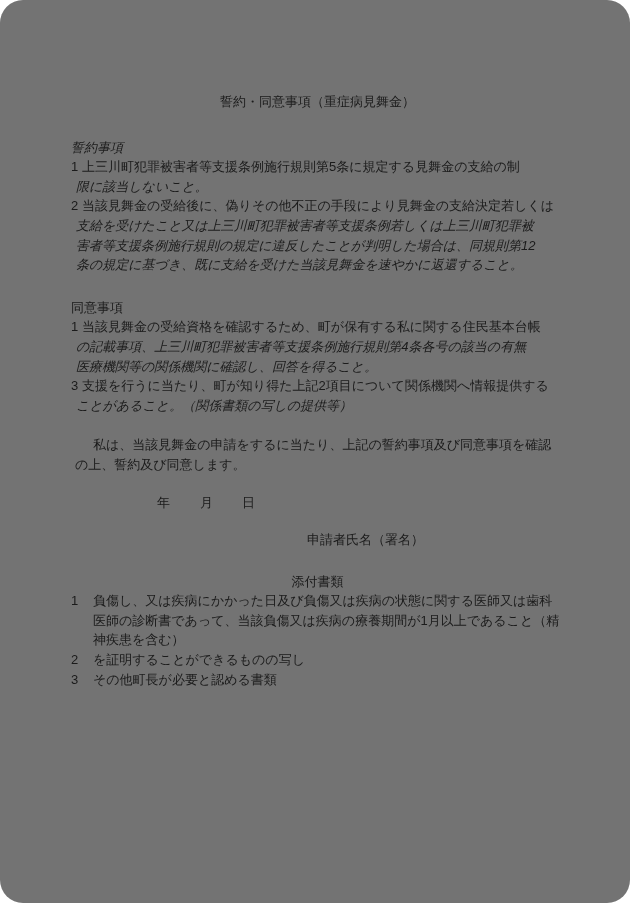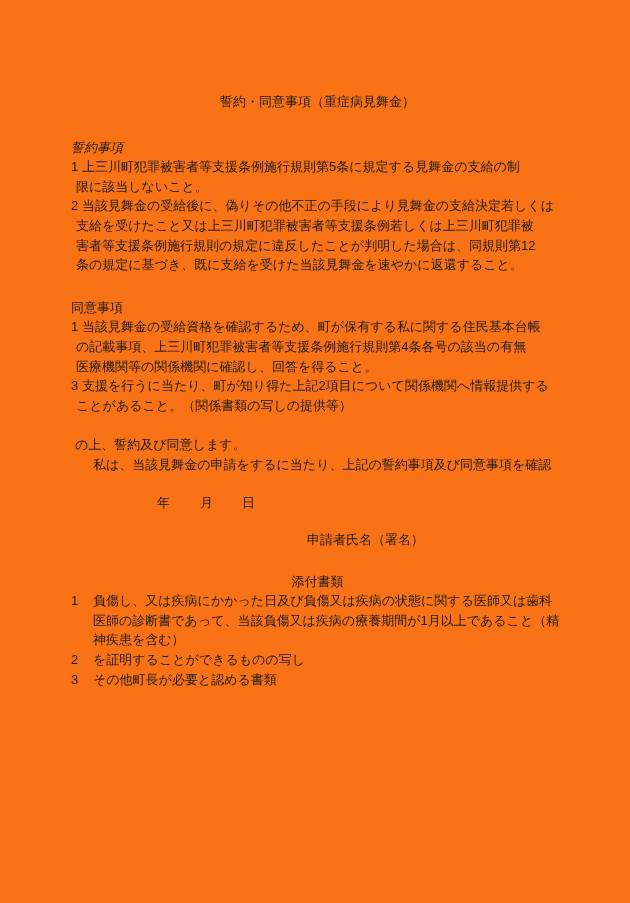--- a/index.html
+++ b/index.html
@@ -1,21 +1,22 @@
 <!DOCTYPE html>
 <html><head>
 <meta charset="utf-8">
 <style>
   html, body { margin:0; padding:0; background:#ffffff; }
   .page {
     position:relative;
     width:630px; height:903px;
-    background:#f97316;
+    background:#737373;
     overflow:hidden;
     font-family:"Liberation Sans","DejaVu Sans",sans-serif;
+    border-radius:23px;
   }
   .doc {
     position:absolute;
     left:71px; top:0;
     width:493px;
     font-size:13px;
     line-height:19.6px;
     color:#1b1b1b;
   }
   .title {
@@ -28,21 +29,21 @@
   .heading.consent     { margin-top:23px;font-family:Liberation Serif, serif; }
   .heading.attachments { margin-top:22px;text-align:center; }
 
   .line { white-space:nowrap; }
 
   
   .item-pc .num {
     display:inline-block;
     width:11px;
   }
-  .item-pc .cont { padding-left:5px; }
+  .item-pc .cont { padding-left:5px;font-style:italic; }
 
   
   .item-at .num {
     display:inline-block;
     width:22px;
   }
   .item-at .cont { padding-left:22px; }
 
   .declaration { margin-top:20px; }
   .declaration .l1 { padding-left:22px; }
@@ -94,22 +95,22 @@
     <div class="item-pc">
       <div class="line cont">医療機関等の関係機関に確認し、回答を得ること。</div>
     </div>
 
     <div class="item-pc">
       <div class="line"><span class="num">3</span><span>支援を行うに当たり、町が知り得た上記2項目について関係機関へ情報提供する</span></div>
       <div class="line cont">ことがあること。（関係書類の写しの提供等）</div>
     </div>
 
     <div class="declaration">
+      <div class="line l1">私は、当該見舞金の申請をするに当たり、上記の誓約事項及び同意事項を確認</div>
       <div class="line l2">の上、誓約及び同意します。</div>
-      <div class="line l1">私は、当該見舞金の申請をするに当たり、上記の誓約事項及び同意事項を確認</div>
     </div>
 
     <div class="dateline">
       <span class="year">年</span><span class="month">月</span><span class="day">日</span>
     </div>
 
     <div class="signature">申請者氏名（署名）</div>
 
     <div class="heading attachments">添付書類</div>
 

